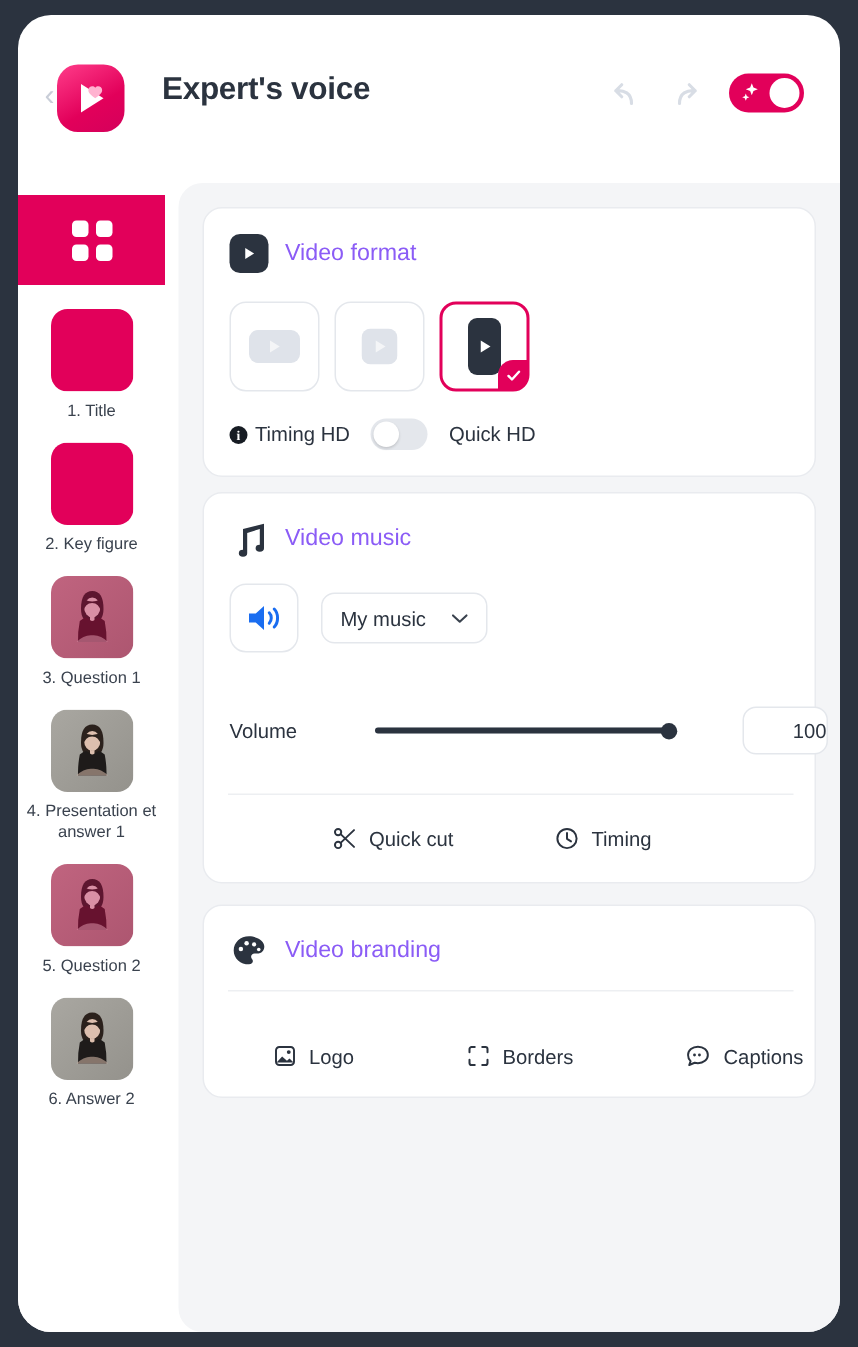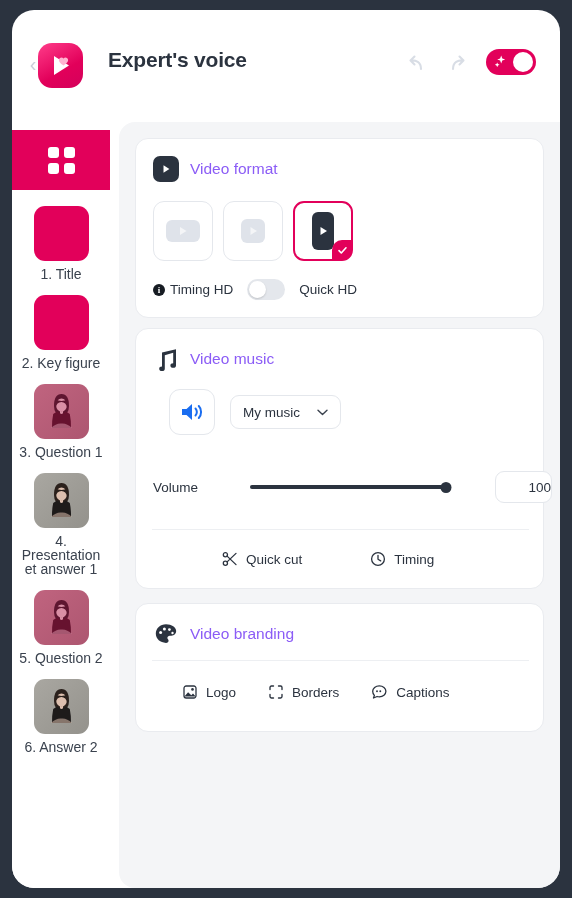--- a/index.html
+++ b/index.html
@@ -132,21 +132,21 @@
   .scene-thumb {
     width: 55px;
     height: 55px;
     margin: 0 auto;
     border-radius: 11px;
     overflow: hidden;
     position: relative;
   }
   .scene-label {
     margin-top: 6px;
-    font-size: 14px;
+    font-size: 11px;
     color: #3a424e;
     line-height: 14px;
     padding: 0 4px;
   }
 
   
   .main-panel {
     position: absolute;
     left: 107px;
     top: 112px;
@@ -251,21 +251,21 @@
   .hd-toggle .knob {
     position: absolute;
     left: 2px; top: 2px;
     width: 17px; height: 17px;
     border-radius: 50%;
     background: #fff;
     box-shadow: 0 1px 2px rgba(0,0,0,.16);
   }
 
   
-  .music-row { position: absolute; left: 33px; top: 60px; display: flex; align-items: center; }
+  .music-row { position: absolute; left: 17px; top: 60px; display: flex; align-items: center; }
   .speaker-box {
     width: 46px; height: 46px;
     border: 1.4px solid #e4e7ec;
     border-radius: 11px;
     display: flex; align-items: center; justify-content: center;
     cursor: pointer;
     box-sizing: border-box;
   }
   .dropdown {
     margin-left: 15px;
@@ -590,21 +590,21 @@
             <circle cx="7.6" cy="11.6" r="1.5" fill="#ffffff"></circle>
             <circle cx="11.4" cy="7.9" r="1.5" fill="#ffffff"></circle>
             <circle cx="16.4" cy="8.6" r="1.4" fill="#ffffff"></circle>
             <circle cx="19.5" cy="12.0" r="1.2" fill="#ffffff"></circle>
           </svg>
           <div class="card-title">Video branding</div>
         </div>
 
         <div class="divider" style="top:56px"></div>
 
-        <div class="action-row" style="left:46px; top:80px; gap:32px">
+        <div class="action-row" style="left:46px; top:92px; gap:75px">
           <div class="action-btn">
             <svg width="16" height="16" viewBox="0 0 16 16">
               <path d="M2 4.2 a2.2 2.2 0 0 1 2.2 -2.2 h7.6 a2.2 2.2 0 0 1 2.2 2.2 v7.6
                        a2.2 2.2 0 0 1 -2.2 2.2 H4.2 A2.2 2.2 0 0 1 2 11.8 Z" stroke="#2b333f" stroke-width="1.3" fill="none"></path>
               <path d="M2.4 12.4 L6.1 8.3 L9.3 11.2 L11 9.6 L13.7 12.4 Z" fill="#2b333f"></path>
               <circle cx="10.5" cy="5.4" r="1.3" fill="#2b333f"></circle>
             </svg>
             <span>Logo</span>
           </div>
           <div class="action-btn">

